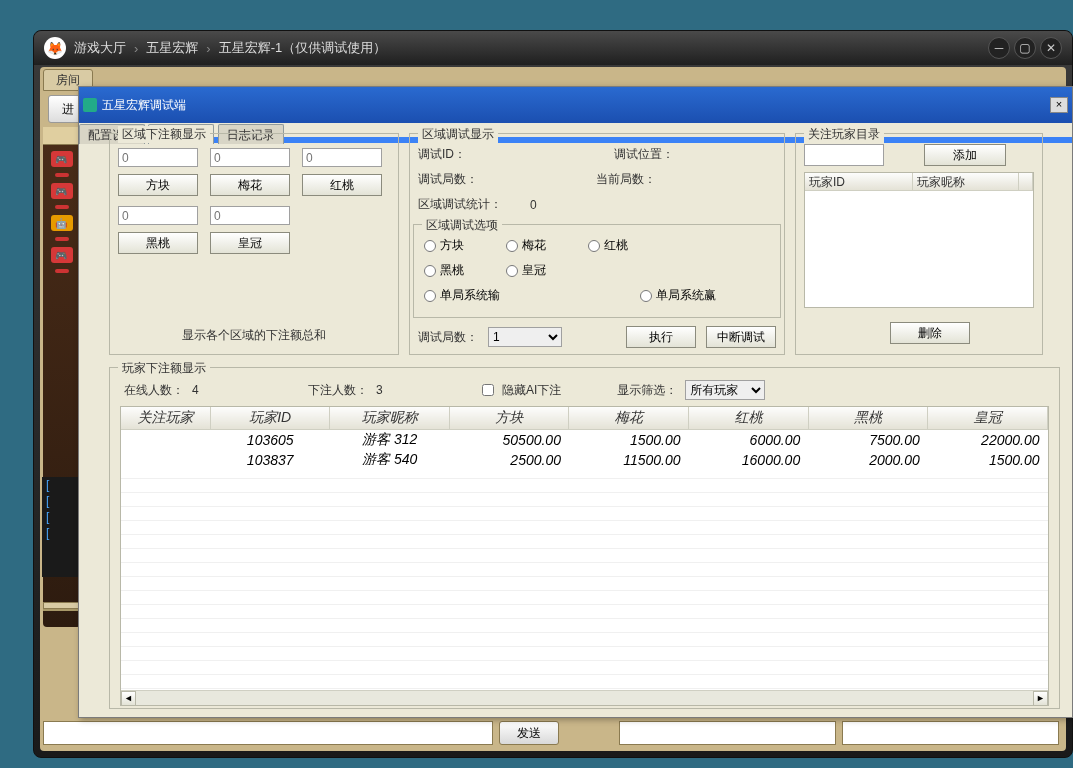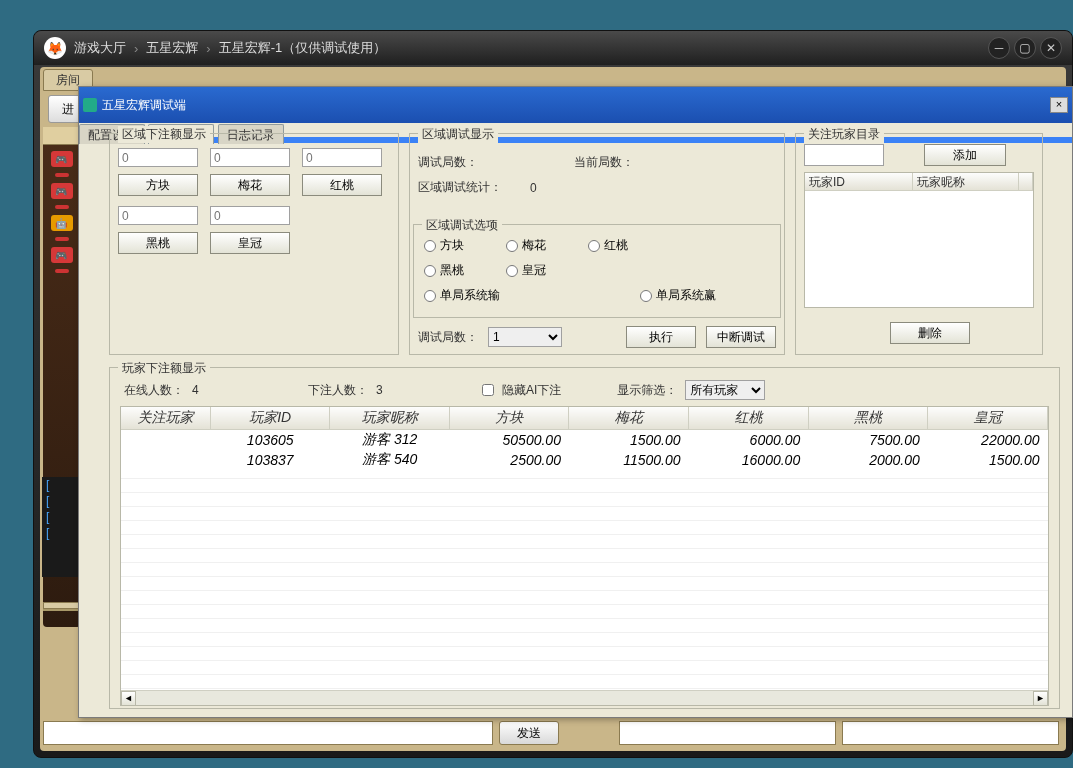--- a/index.html
+++ b/index.html
@@ -221,28 +221,33 @@
         </div>
         <div style="display:flex;gap:12px;margin-top:10px;">
           <input class="txt" style="width: 80px;" placeholder="0">
           <input class="txt" style="width: 80px;" placeholder="0">
         </div>
         <div style="display:flex;gap:12px;margin-top:7px;">
           <button class="btn" style="width:80px">黑桃</button>
           <button class="btn" style="width:80px">皇冠</button>
         </div>
       </div>
+      <div class="lbl" style="position:absolute;bottom:10px;left:0;right:0;text-align:center;">显示各个区域的下注额总和</div>
     </div>
 
     <div class="groupbox" style="left:326px;top:6px;width:376px;height:222px;">
       <div class="gb-title">区域调试显示</div>
       <div style="position:absolute;left:8px;top:12px;right:8px;">
+        <div class="row">
+          <span class="lbl">调试ID：</span>
+          <span class="lbl" style="margin-left:130px">调试位置：</span>
+        </div>
         <div class="row" style="margin-top:8px;">
           <span class="lbl">调试局数：</span>
-          <span class="lbl" style="margin-left:78px">当前局数：</span>
+          <span class="lbl" style="margin-left:100px">当前局数：</span>
         </div>
         <div class="row" style="margin-top:8px;">
           <span class="lbl">区域调试统计：</span>
           <span class="lbl" style="margin-left:10px">0</span>
         </div>
       </div>
 
       <div class="groupbox" style="left:3px;top:90px;width:368px;height:94px;">
         <div class="gb-title">区域调试选项</div>
         <div style="position:absolute;left:10px;top:12px;right:10px;">

